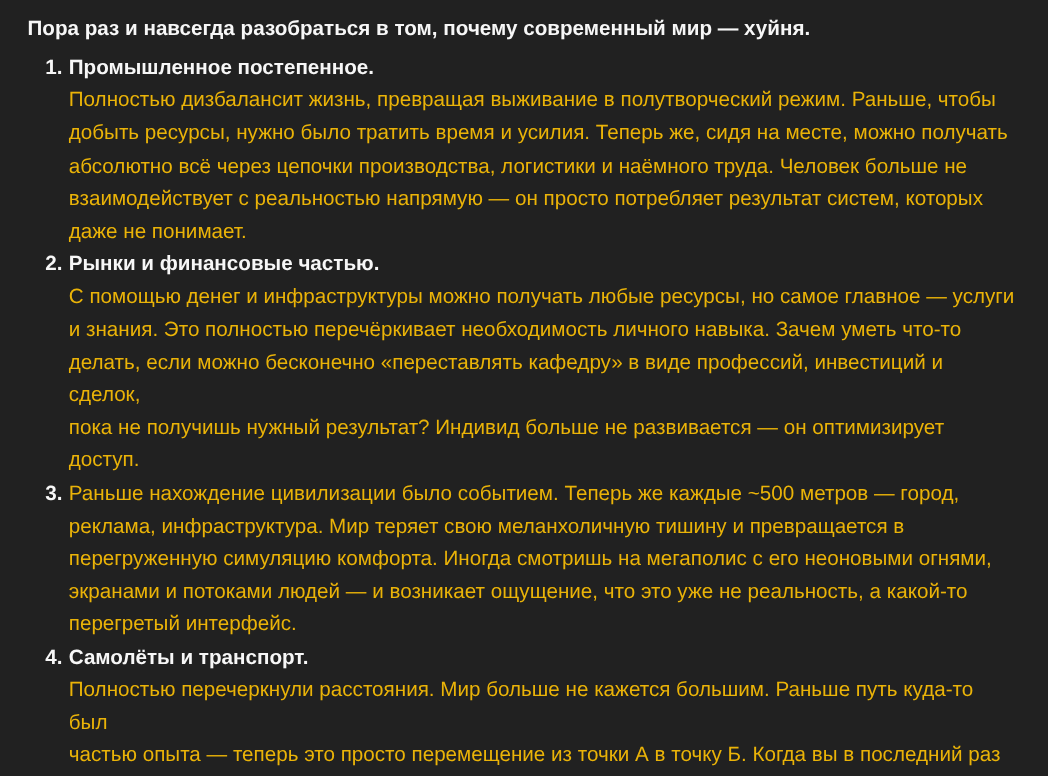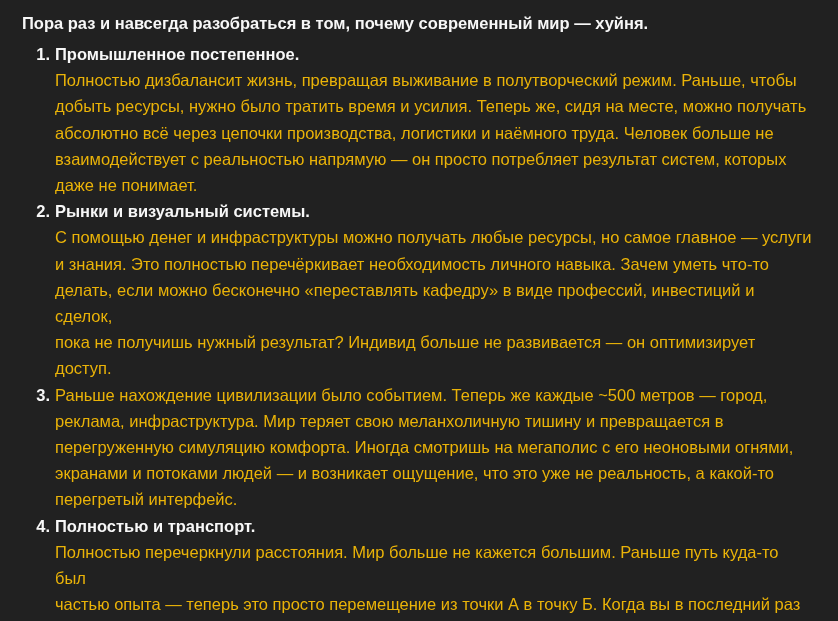--- a/index.html
+++ b/index.html
@@ -74,39 +74,39 @@
       <div class="item-title">Промышленное постепенное.</div>
       <div class="item-body">Полностью дизбалансит жизнь, превращая выживание в полутворческий режим. Раньше, чтобы
 добыть ресурсы, нужно было тратить время и усилия. Теперь же, сидя на месте, можно получать
 абсолютно всё через цепочки производства, логистики и наёмного труда. Человек больше не
 взаимодействует с реальностью напрямую — он просто потребляет результат систем, которых
 даже не понимает.</div>
     </li>
 
     <li>
       <span class="item-number">2.</span>
-      <div class="item-title">Рынки и визуальный системы.</div>
+      <div class="item-title">Рынки и финансовые частью.</div>
       <div class="item-body">С помощью денег и инфраструктуры можно получать любые ресурсы, но самое главное — услуги
 и знания. Это полностью перечёркивает необходимость личного навыка. Зачем уметь что-то
 делать, если можно бесконечно «переставлять кафедру» в виде профессий, инвестиций и сделок,
 пока не получишь нужный результат? Индивид больше не развивается — он оптимизирует доступ.</div>
     </li>
 
     <li>
       <span class="item-number">3.</span>
       <div class="item-body">Раньше нахождение цивилизации было событием. Теперь же каждые ~500 метров — город,
 реклама, инфраструктура. Мир теряет свою меланхоличную тишину и превращается в
 перегруженную симуляцию комфорта. Иногда смотришь на мегаполис с его неоновыми огнями,
 экранами и потоками людей — и возникает ощущение, что это уже не реальность, а какой-то
 перегретый интерфейс.</div>
     </li>
 
     <li>
       <span class="item-number">4.</span>
-      <div class="item-title">Полностью и транспорт.</div>
+      <div class="item-title">Самолёты и транспорт.</div>
       <div class="item-body">Полностью перечеркнули расстояния. Мир больше не кажется большим. Раньше путь куда-то был
 частью опыта — теперь это просто перемещение из точки А в точку Б. Когда вы в последний раз
 чувствовали дорогу? Лошади, пешие маршруты, постепенное освоение пространства — всё это
 осталось как рудимент, как вагонетки в старой игре, которыми никто не пользуется.</div>
     </li>
 
   </ol>
 </div>
 
 </body></html>

